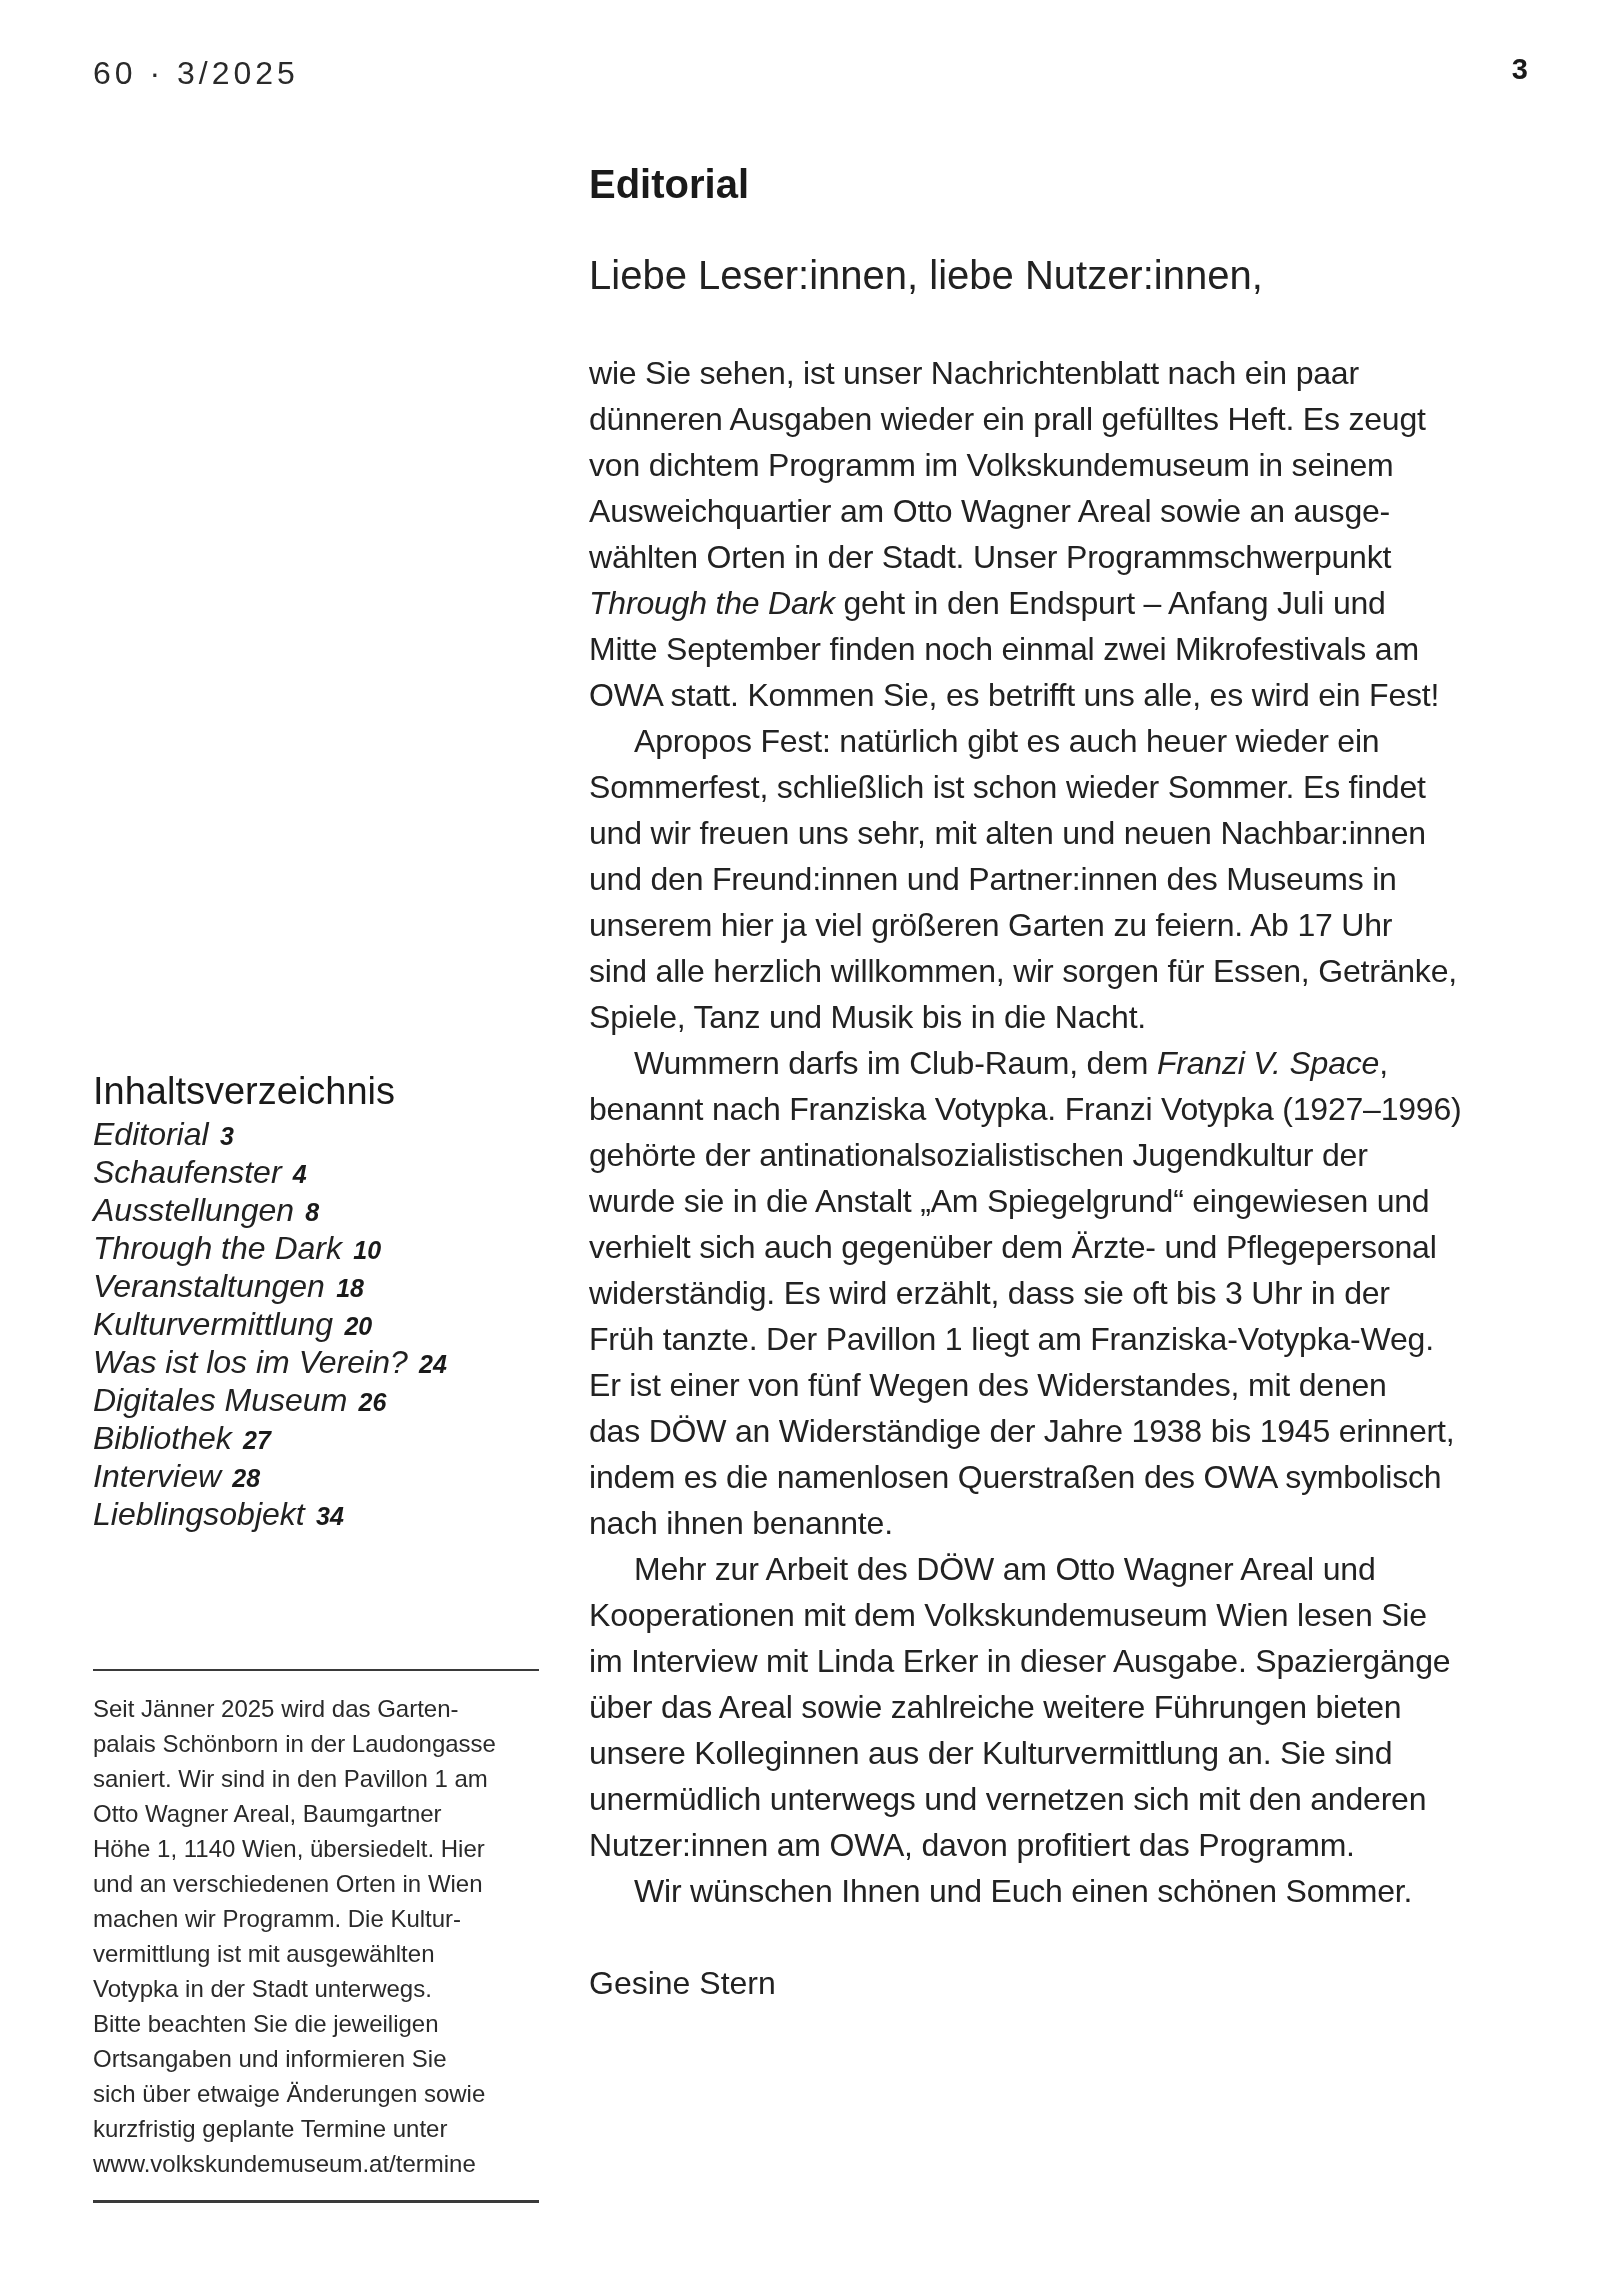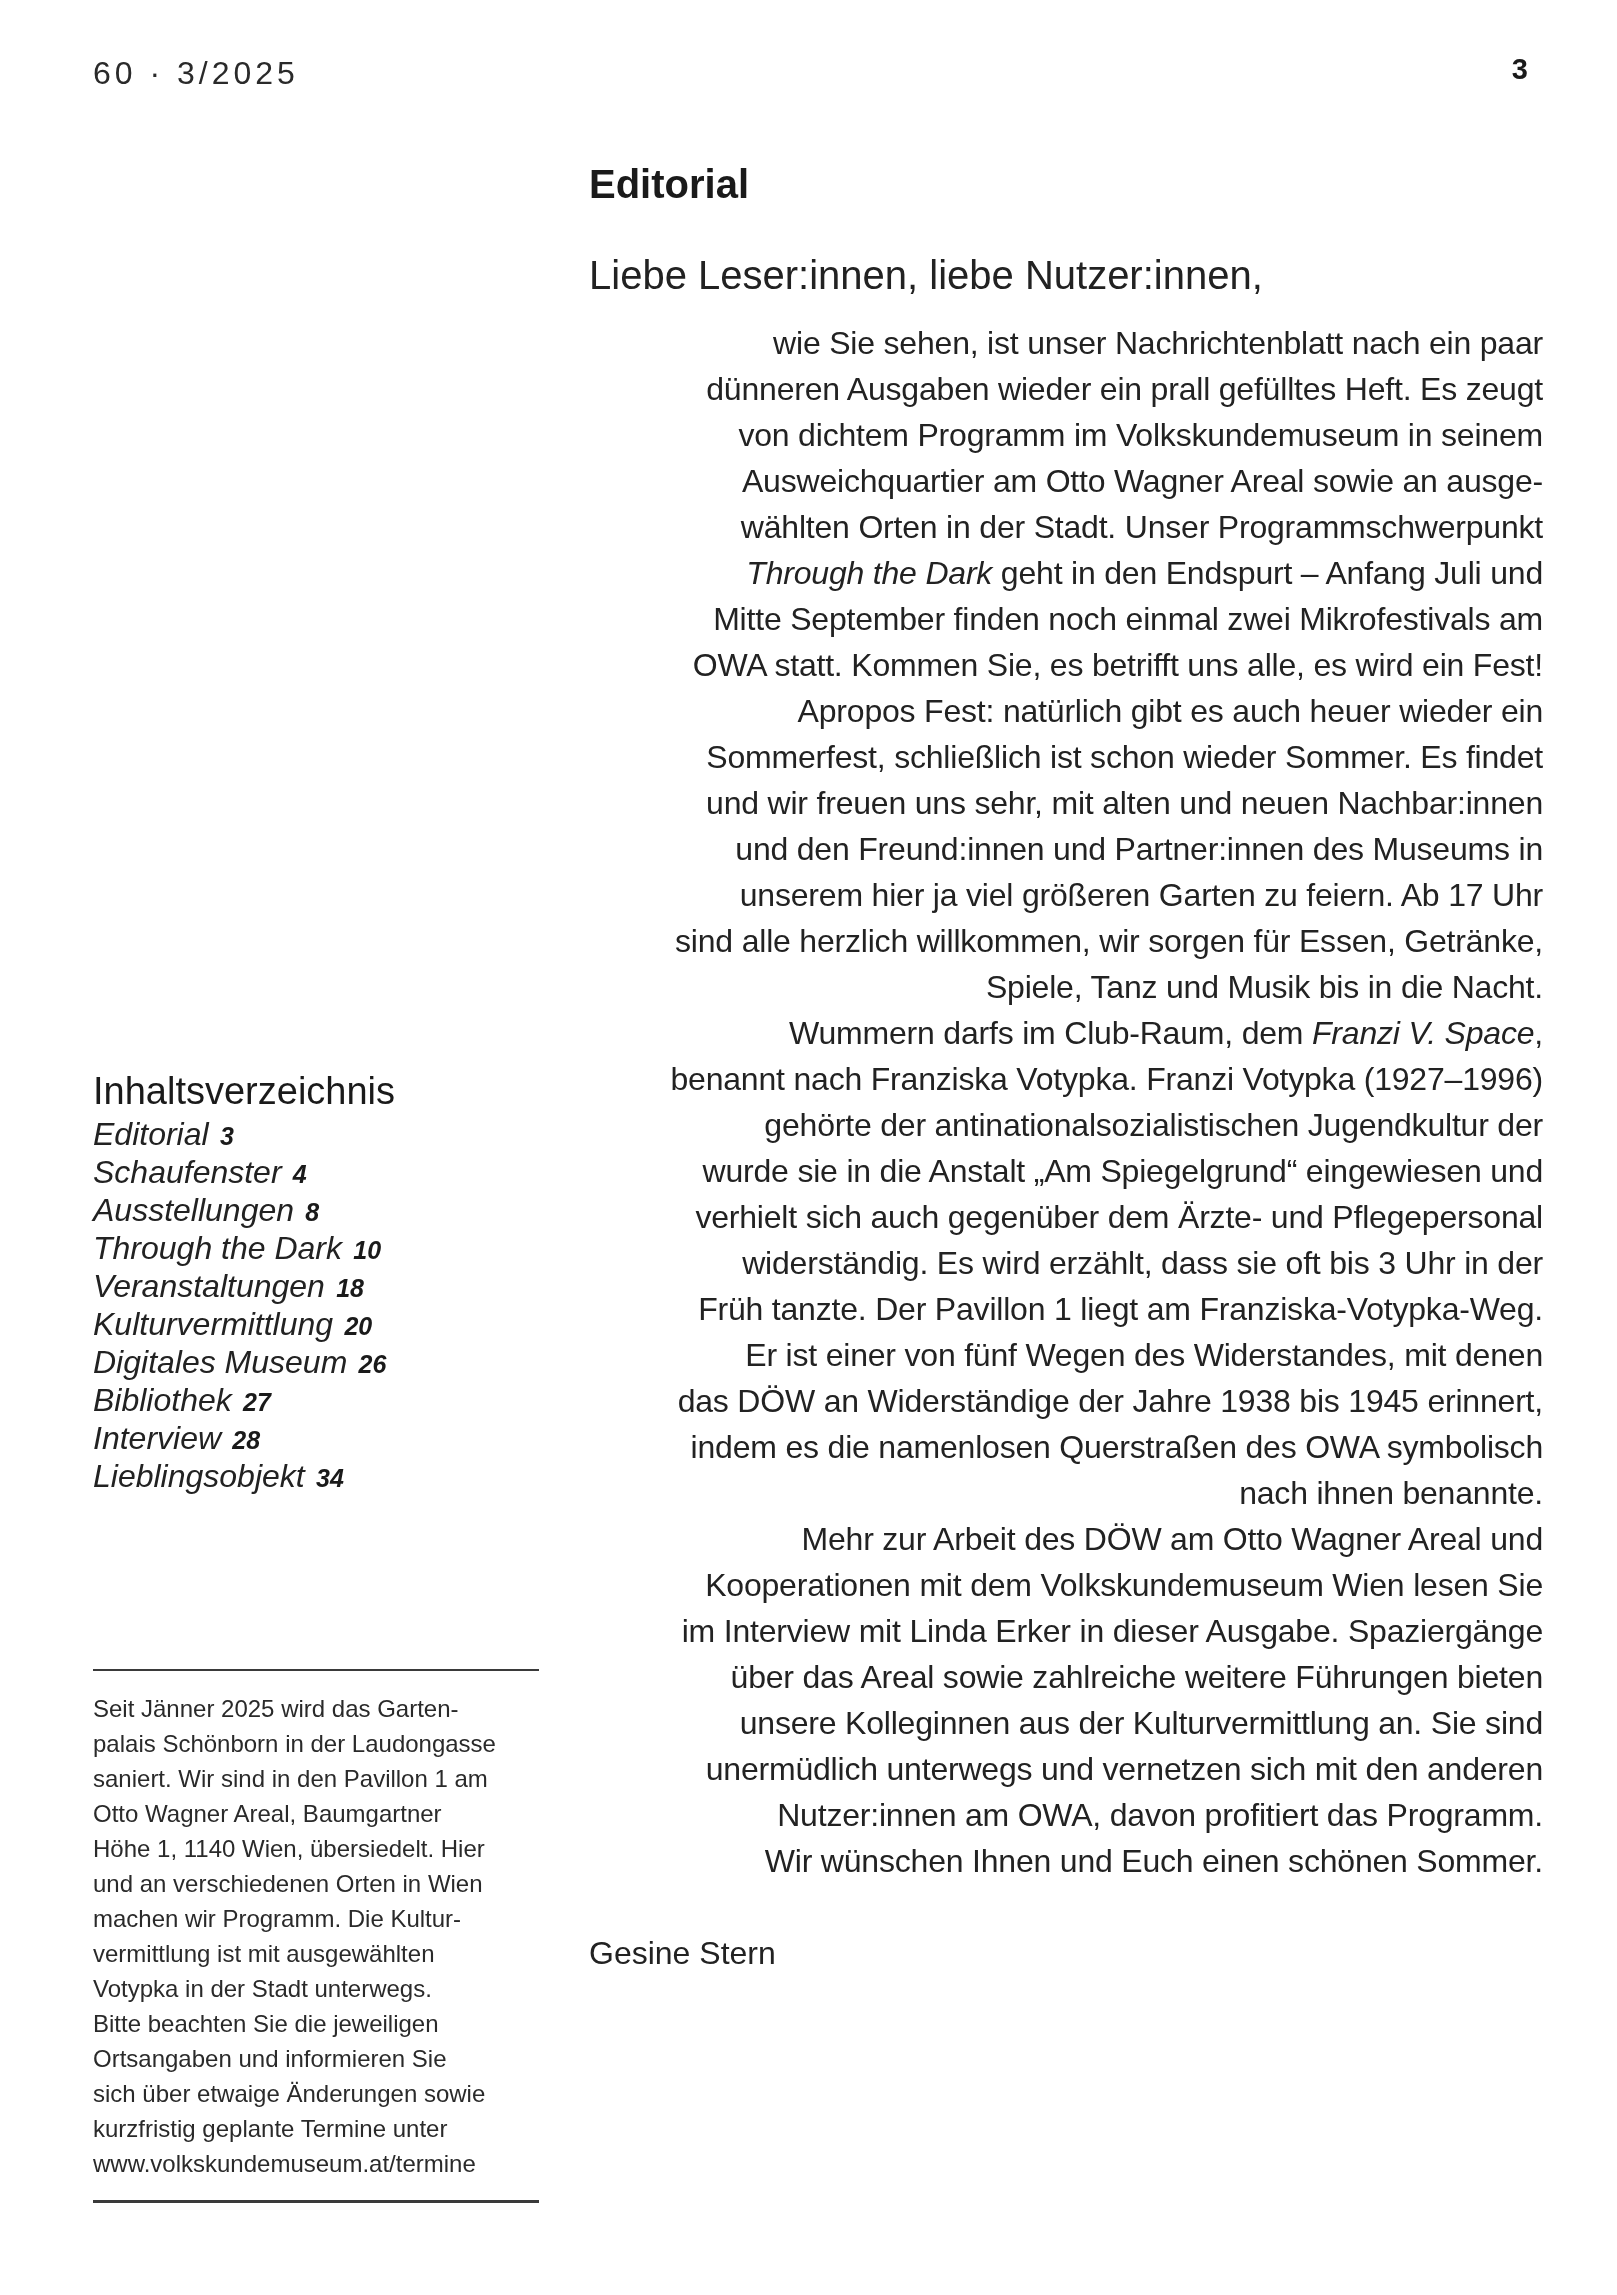--- a/index.html
+++ b/index.html
@@ -45,26 +45,25 @@
     line-height: 52px;
     color: #1a1a1a;
   }
   .greeting {
     margin: 42px 0 0 0;
     font-size: 40px;
     line-height: 46px;
     color: #222;
   }
   .body-text {
-    margin-top: 22px;
+    margin-top: 52px;
     font-size: 32px;
     line-height: 46px;
     color: #222;
     letter-spacing: -0.2px;
-    text-align: right;
   }
   .body-text p {
     margin: 0;
     text-indent: 0;
   }
   .body-text .line {
     display: block;
     white-space: nowrap;
   }
   .body-text em {
@@ -196,20 +195,21 @@
 
 <div class="toc">
   <h2 class="toc-title">Inhaltsverzeichnis</h2>
   <ul class="toc-list">
     <li class="toc-item"><span>Editorial</span><span class="toc-page">3</span></li>
     <li class="toc-item"><span>Schaufenster</span><span class="toc-page">4</span></li>
     <li class="toc-item"><span>Ausstellungen</span><span class="toc-page">8</span></li>
     <li class="toc-item"><span>Through the Dark</span><span class="toc-page">10</span></li>
     <li class="toc-item"><span>Veranstaltungen</span><span class="toc-page">18</span></li>
     <li class="toc-item"><span>Kulturvermittlung</span><span class="toc-page">20</span></li>
+    <li class="toc-item"><span>Was ist los im Verein?</span><span class="toc-page">24</span></li>
     <li class="toc-item"><span>Digitales Museum</span><span class="toc-page">26</span></li>
     <li class="toc-item"><span>Bibliothek</span><span class="toc-page">27</span></li>
     <li class="toc-item"><span>Interview</span><span class="toc-page">28</span></li>
     <li class="toc-item"><span>Lieblingsobjekt</span><span class="toc-page">34</span></li>
   </ul>
 </div>
 
 <div class="note">
   <div class="rule"></div>
   <p class="note-text">

